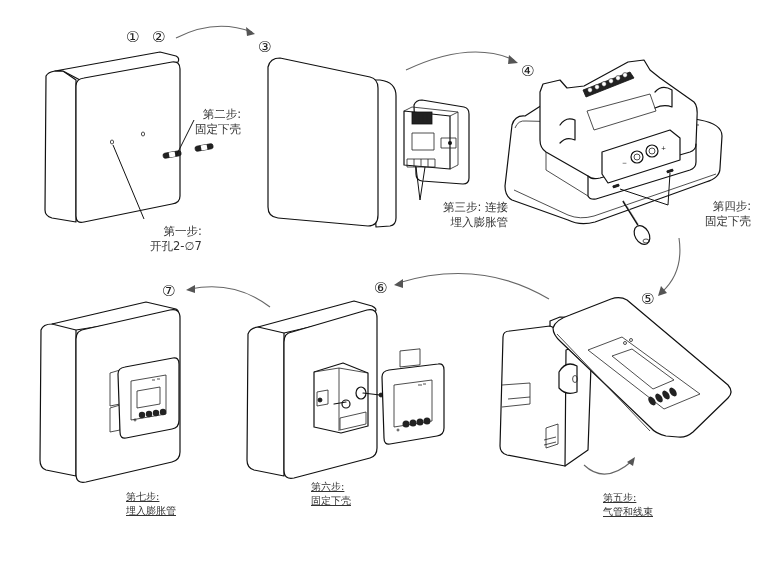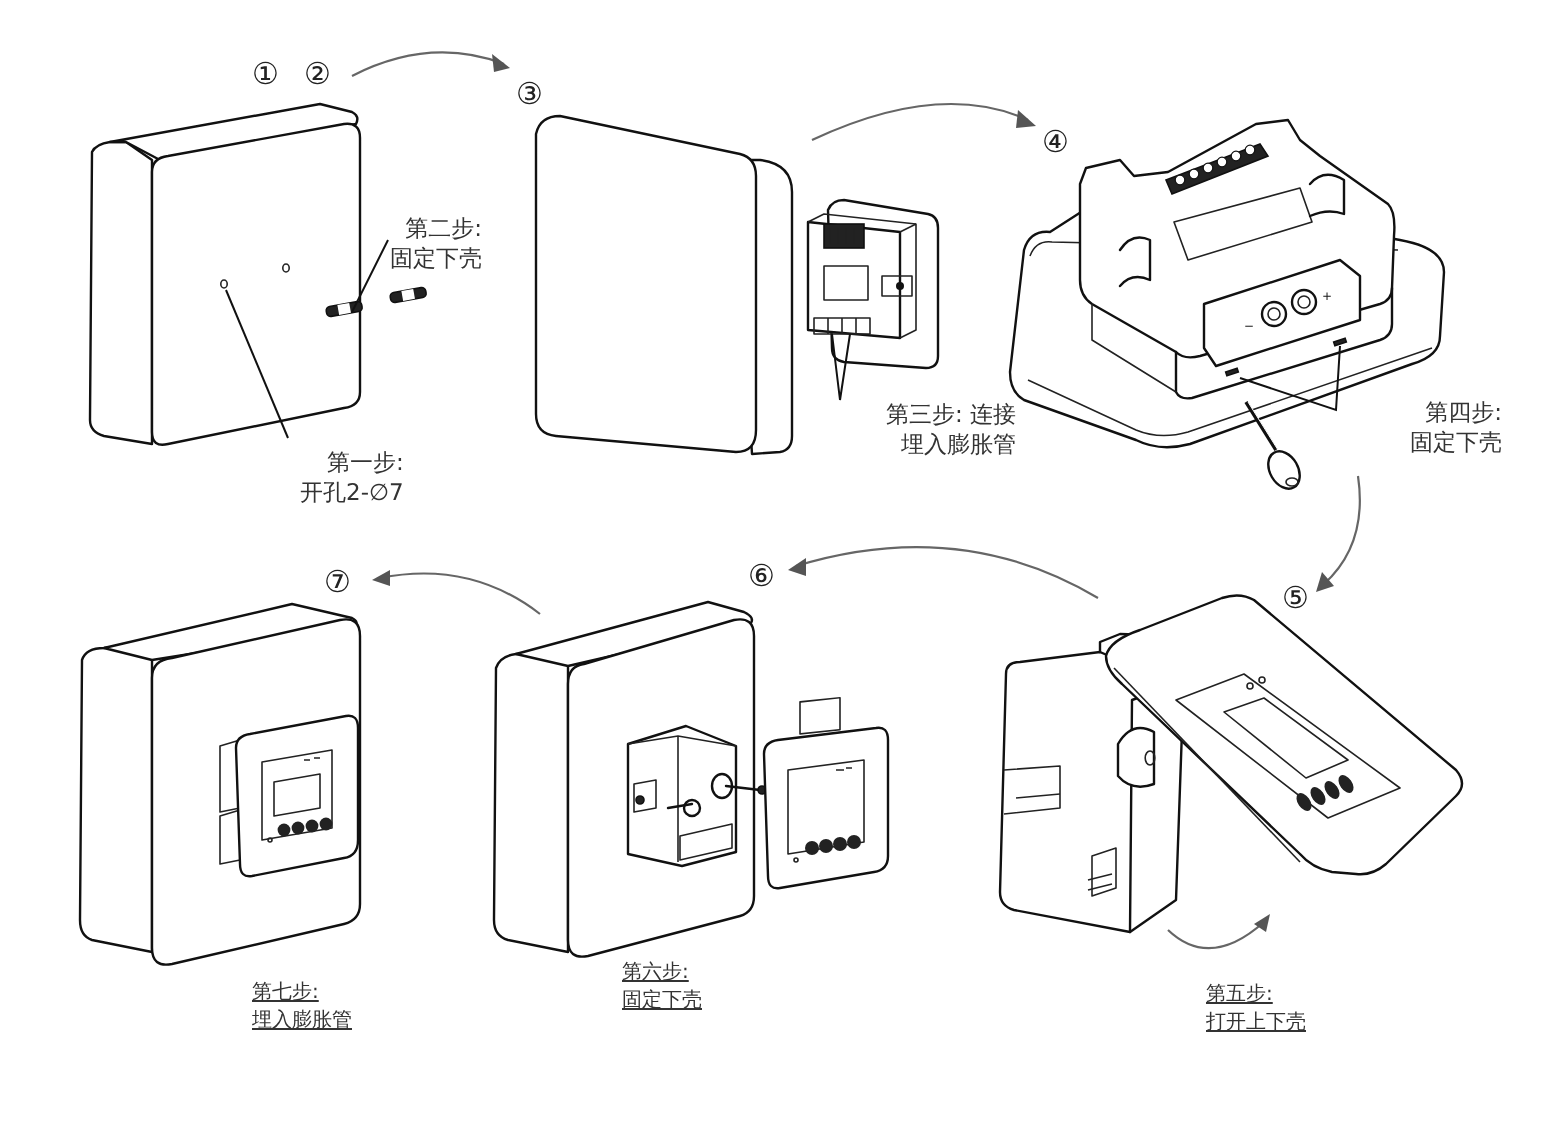--- a/index.html
+++ b/index.html
@@ -249,21 +249,21 @@
   <div class="lbl" style="left:443px;top:200px">
     <div>第三步: 连接</div>
     <div>埋入膨胀管</div>
   </div>
   <div class="lbl" style="left:705px;top:199px">
     <div>第四步:</div>
     <div>固定下壳</div>
   </div>
   <div class="lbl-sm" style="left:603px;top:491px">
     <div>第五步:</div>
-    <div>打开上下壳</div>
+    <div>气管和线束</div>
   </div>
   <div class="lbl-sm" style="left:311px;top:480px">
     <div>第六步:</div>
     <div>固定下壳</div>
   </div>
   <div class="lbl-sm" style="left:126px;top:490px">
     <div>第七步:</div>
     <div>埋入膨胀管</div>
   </div>
 

